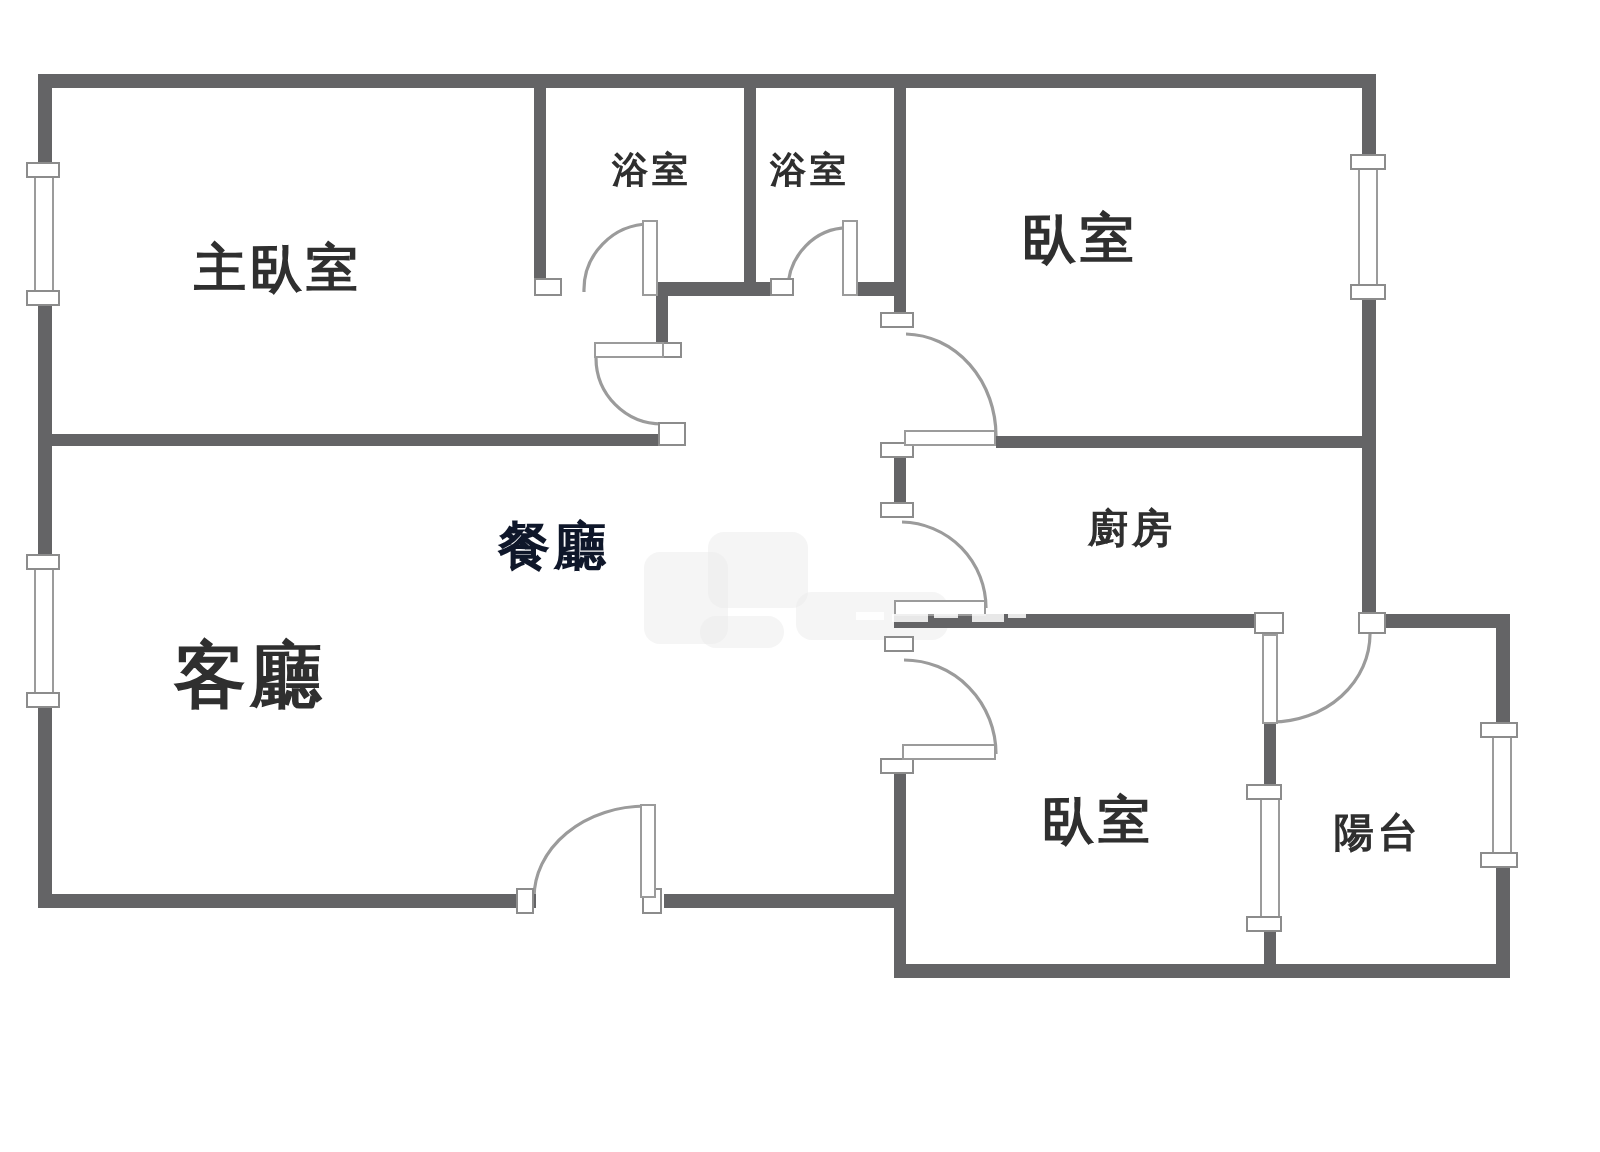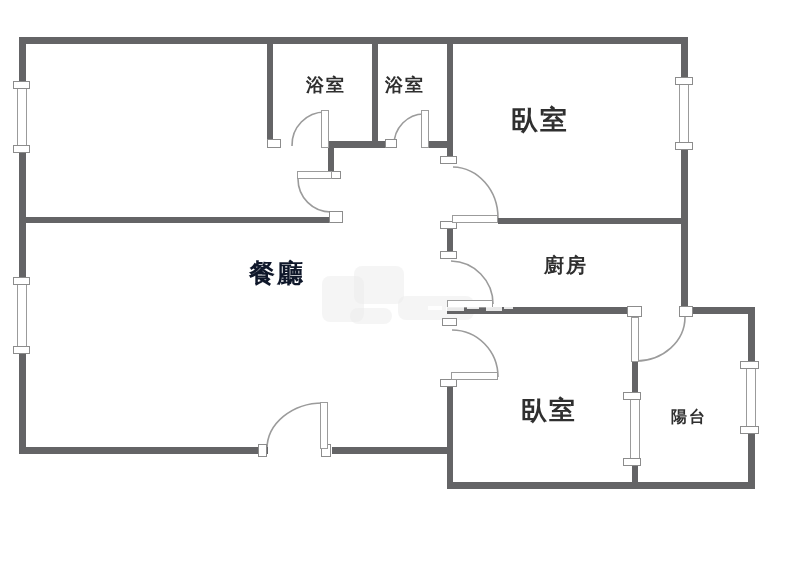--- a/index.html
+++ b/index.html
@@ -22,27 +22,29 @@
   <svg class="arcs" width="800" height="576" viewBox="0 0 800 576">
       <path d="M292 146 A33 33 0 0 1 325 112" fill="none" stroke="#9b9b9b" stroke-width="1.6"></path>
       <path d="M394 146 A30 31 0 0 1 425 114" fill="none" stroke="#9b9b9b" stroke-width="1.6"></path>
       <path d="M298 179 A33 33 0 0 0 331 212" fill="none" stroke="#9b9b9b" stroke-width="1.6"></path>
       <path d="M453 167 A46 51 0 0 1 498 218" fill="none" stroke="#9b9b9b" stroke-width="1.6"></path>
       <path d="M451 261 A43 43 0 0 1 493 304" fill="none" stroke="#9b9b9b" stroke-width="1.6"></path>
       <path d="M452 330 A46 47 0 0 1 498 377" fill="none" stroke="#9b9b9b" stroke-width="1.6"></path>
       <path d="M267 449 A56 46 0 0 1 323 403" fill="none" stroke="#9b9b9b" stroke-width="1.6"></path>
       <path d="M636 361 A49 44 0 0 0 685 317" fill="none" stroke="#9b9b9b" stroke-width="1.6"></path>
     </svg>
+  <div class="room-label" style="left: 139px; top: 134px; font-size: 26px; font-weight: 600; color: rgb(47, 47, 47);">主臥室</div>
   <div class="room-label" style="left: 326px; top: 85px; font-size: 18px; font-weight: 600; color: rgb(47, 47, 47);">浴室</div>
   <div class="room-label" style="left: 405px; top: 85px; font-size: 18px; font-weight: 600; color: rgb(47, 47, 47);">浴室</div>
   <div class="room-label" style="left: 540px; top: 120px; font-size: 27px; font-weight: 700; color: rgb(47, 47, 47);">臥室</div>
   <div class="room-label" style="left: 277px; top: 273px; font-size: 26px; font-weight: 600; color: #0f172a;">餐廳</div>
+  <div class="room-label" style="left: 125px; top: 338px; font-size: 36px; font-weight: 700; color: rgb(47, 47, 47);">客廳</div>
   <div class="room-label" style="left: 566px; top: 265px; font-size: 20px; font-weight: 600; color: rgb(47, 47, 47);">廚房</div>
   <div class="room-label" style="left: 549px; top: 410px; font-size: 26px; font-weight: 600; color: rgb(47, 47, 47);">臥室</div>
-  <div class="room-label" style="left: 689px; top: 417px; font-size: 16px; font-weight: 600; color: rgb(47, 47, 47);">陽台</div>
+  <div class="room-label" style="left: 689px; top: 417px; font-size: 20px; font-weight: 600; color: rgb(47, 47, 47);">陽台</div>
 <div class="blob" style="left: 322px; top: 276px; width: 42px; height: 46px; background: rgb(236, 236, 236);"></div>
     <div class="blob" style="left: 354px; top: 266px; width: 50px; height: 38px; background: rgb(236, 236, 236);"></div>
     <div class="blob" style="left: 398px; top: 296px; width: 76px; height: 24px; background: rgb(236, 236, 236);"></div>
     <div class="blob" style="left: 350px; top: 308px; width: 42px; height: 16px; background: rgb(236, 236, 236);"></div>
     <div class="wall" style="left: 21px; top: 37px; width: 667px; height: 7px; background: rgb(100, 100, 102);"></div>
     <div class="wall" style="left: 19px; top: 37px; width: 7px; height: 46px; background: rgb(100, 100, 102);"></div>
     <div class="wall" style="left: 19px; top: 152px; width: 7px; height: 127px; background: rgb(100, 100, 102);"></div>
     <div class="wall" style="left: 19px; top: 352px; width: 7px; height: 102px; background: rgb(100, 100, 102);"></div>
     <div class="wall" style="left: 19px; top: 447px; width: 249px; height: 7px; background: rgb(100, 100, 102);"></div>
     <div class="wall" style="left: 332px; top: 447px; width: 116px; height: 7px; background: rgb(100, 100, 102);"></div>

